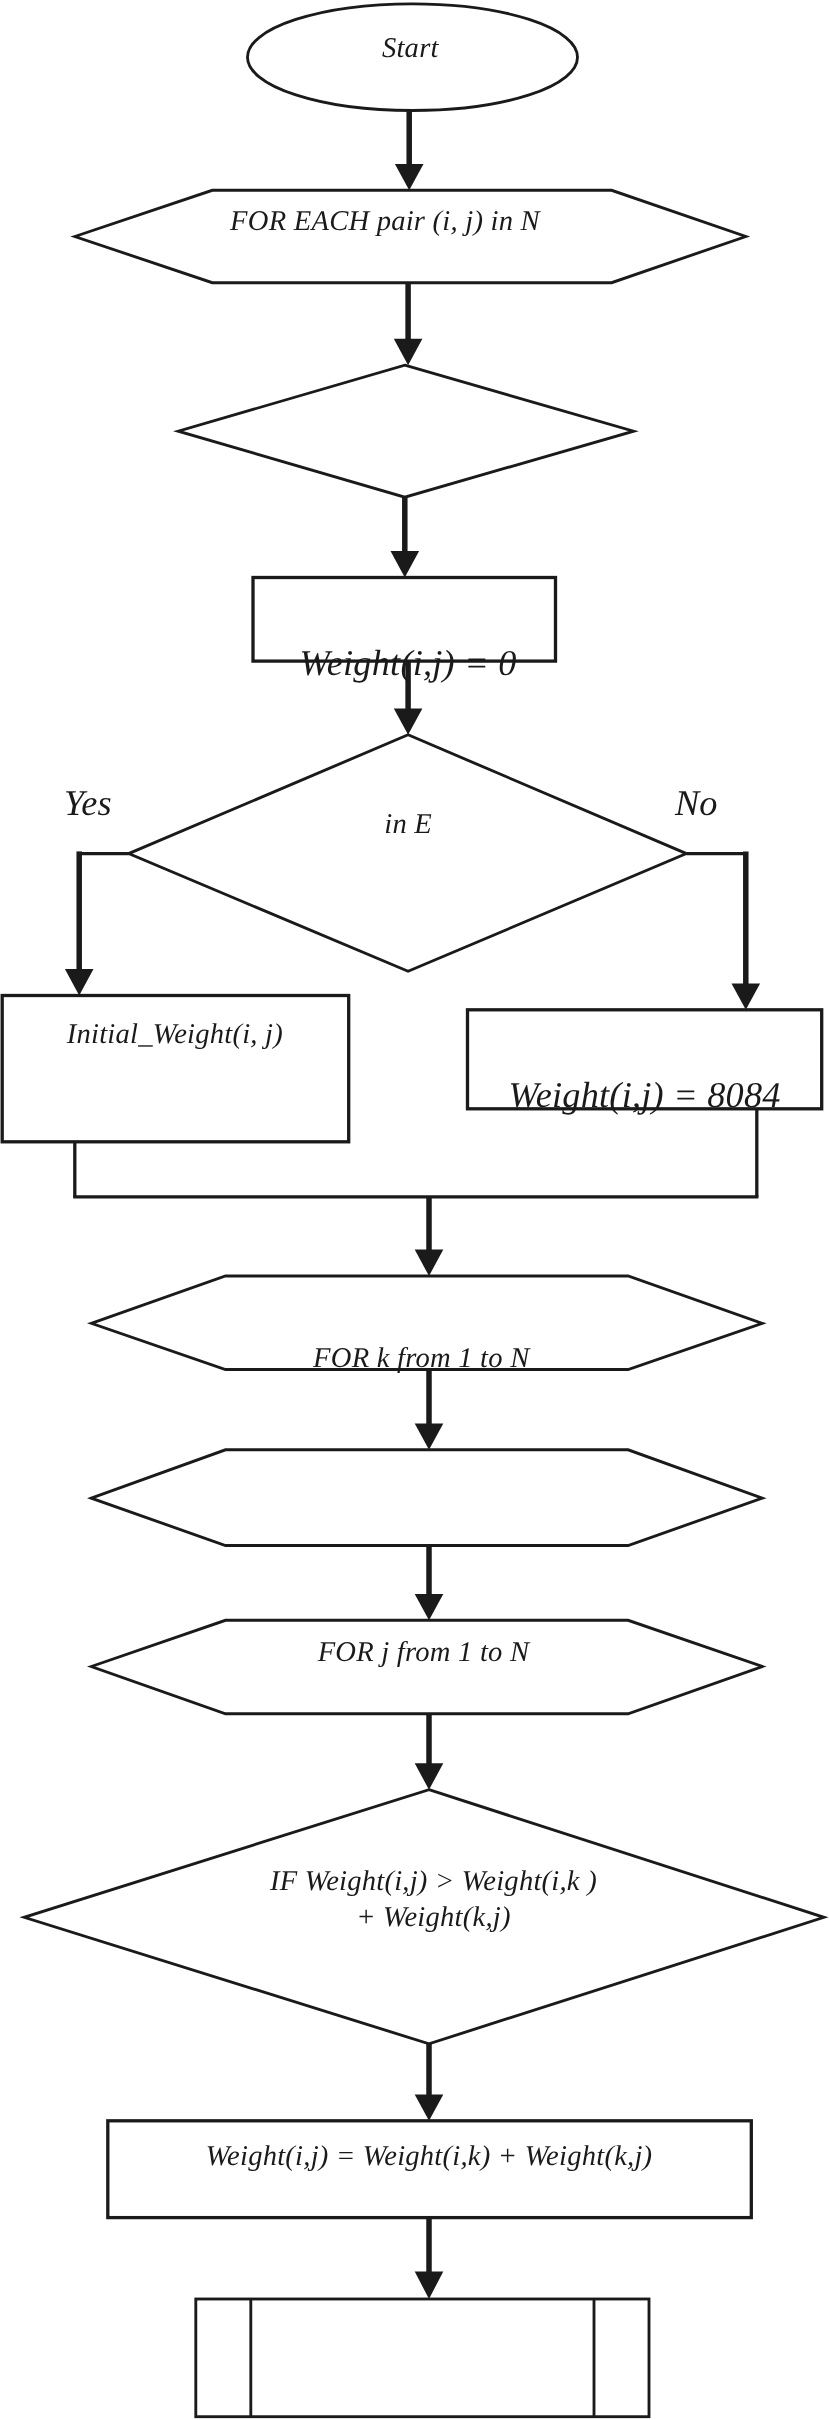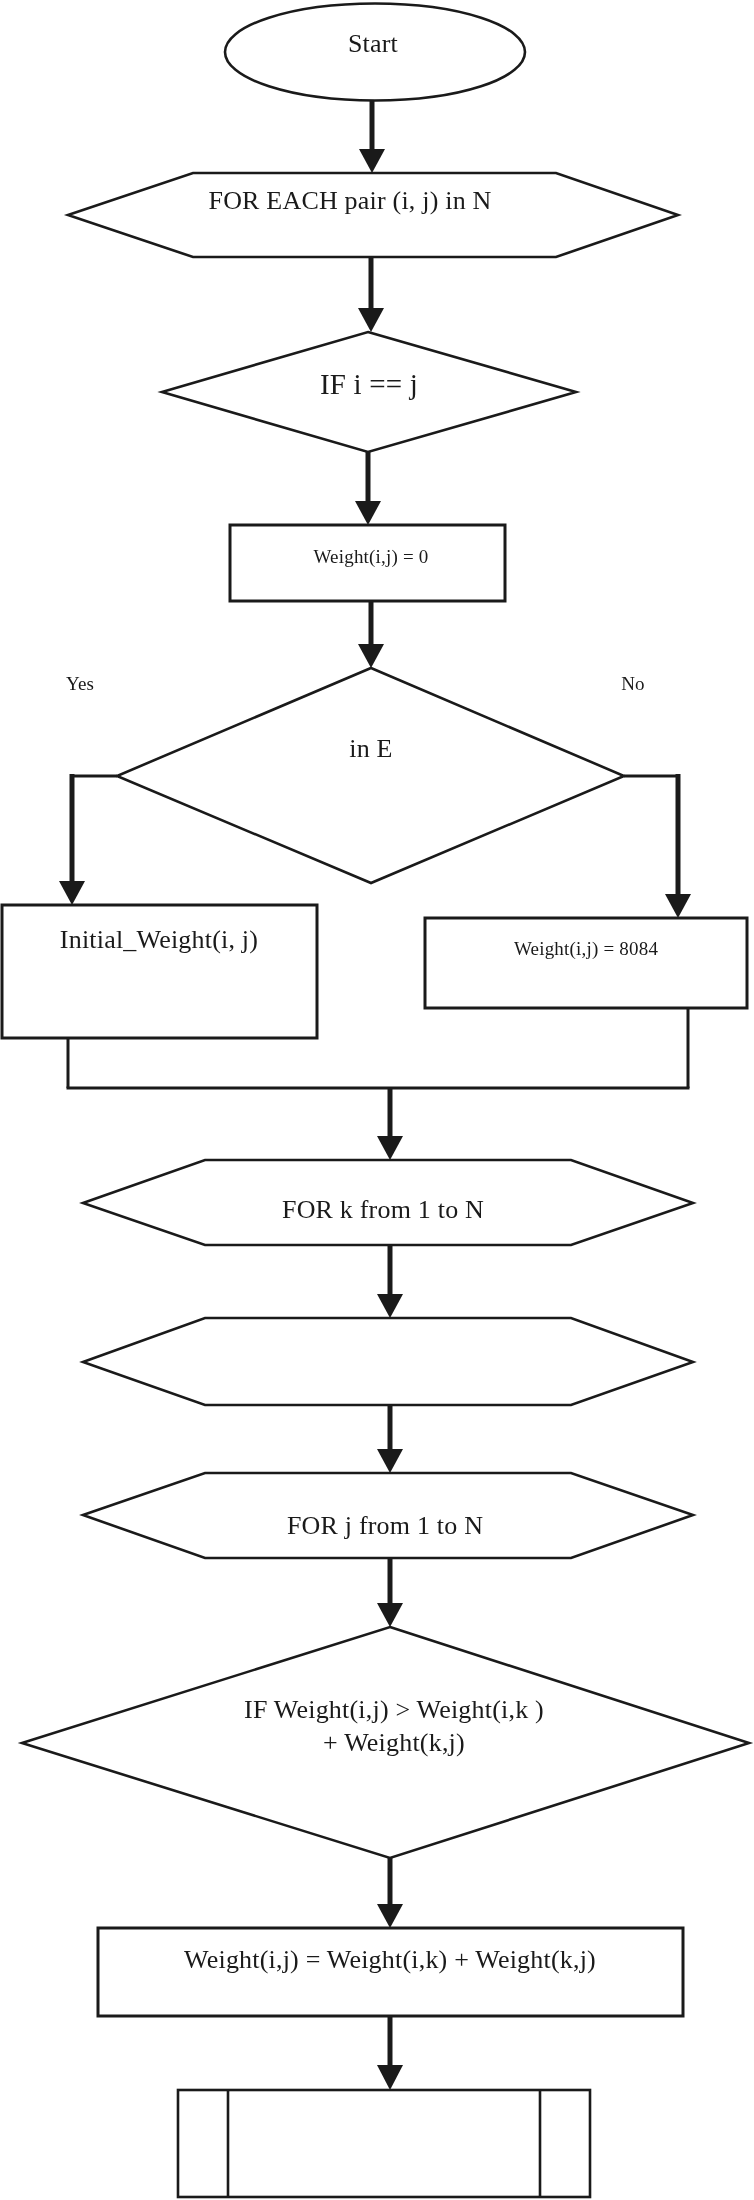--- a/index.html
+++ b/index.html
@@ -22,22 +22,23 @@
   .thin   { stroke: var(--ink); stroke-width: 3px; fill: none; }
   .head   { fill: var(--ink); stroke: none; }
   .label {
     position: absolute;
     color: var(--ink);
     font-size: 26px;
     line-height: 33px;
     text-align: center;
     white-space: nowrap;
     letter-spacing: 0.2px;
+    font-style: italic;
   }
-  .fs27 { font-size: 19px; }
+  .fs27 { font-size: 33px; margin-top: 48px; }
   .fs29 { font-size: 29px; line-height: 34px; }
   .lh35 { line-height: 35px; white-space: normal; }
   .label span { display: block; }
 </style>
 </head>
 <body>
 
 <div class="canvas">
 
   <svg class="chart-svg" width="754" height="2200" viewBox="0 0 754 2200">
@@ -136,38 +137,37 @@
 
     <g>
       <rect class="shape" x="178" y="2090" width="412" height="107"></rect>
       <line class="shape" x1="228" y1="2090" x2="228" y2="2197"></line>
       <line class="shape" x1="540" y1="2090" x2="540" y2="2197"></line>
     </g>
   </svg>
 
   <div class="label" style="left:273px; top:27px;  width:200px;">Start</div>
   <div class="label" style="left:200px; top:184px; width:300px;">FOR EACH pair (i, j) in N</div>
-  <div class="label fs29" style="left:269px; top:367px; width:200px;">IF i == j</div>
   <div class="label fs27" style="left:221px; top:540px; width:300px;">Weight(i,j) = 0</div>
 
   <div class="label fs27" style="left:30px;  top:667px; width:100px;">Yes</div>
   <div class="label fs27" style="left:583px; top:667px; width:100px;">No</div>
 
   <div class="label lh35" style="left:221px; top:731px; width:300px;">
     <span>in E</span>
   </div>
 
   <div class="label lh35" style="left:9px; top:922px; width:300px;">
     <span>Initial_Weight(i, j)</span>
   </div>
 
   <div class="label fs27" style="left:436px; top:932px; width:300px;">Weight(i,j) = 8084</div>
 
-  <div class="label" style="left:233px; top:1193px; width:300px;">FOR k from 1 to N</div>
-  <div class="label" style="left:235px; top:1485px; width:300px;margin-top:24px;">FOR j from 1 to N</div>
+  <div class="label" style="left:233px; top:1218px; width:300px;">FOR k from 1 to N</div>
+  <div class="label" style="left:235px; top:1485px; width:300px;">FOR j from 1 to N</div>
 
   <div class="label" style="left:194px; top:1693px; width:400px;">
     <span>IF Weight(i,j) &gt; Weight(i,k )</span>
     <span>+ Weight(k,j)</span>
   </div>
 
   <div class="label" style="left:140px; top:1943px; width:500px;">Weight(i,j) = Weight(i,k) + Weight(k,j)</div>
 
 </div>
 

